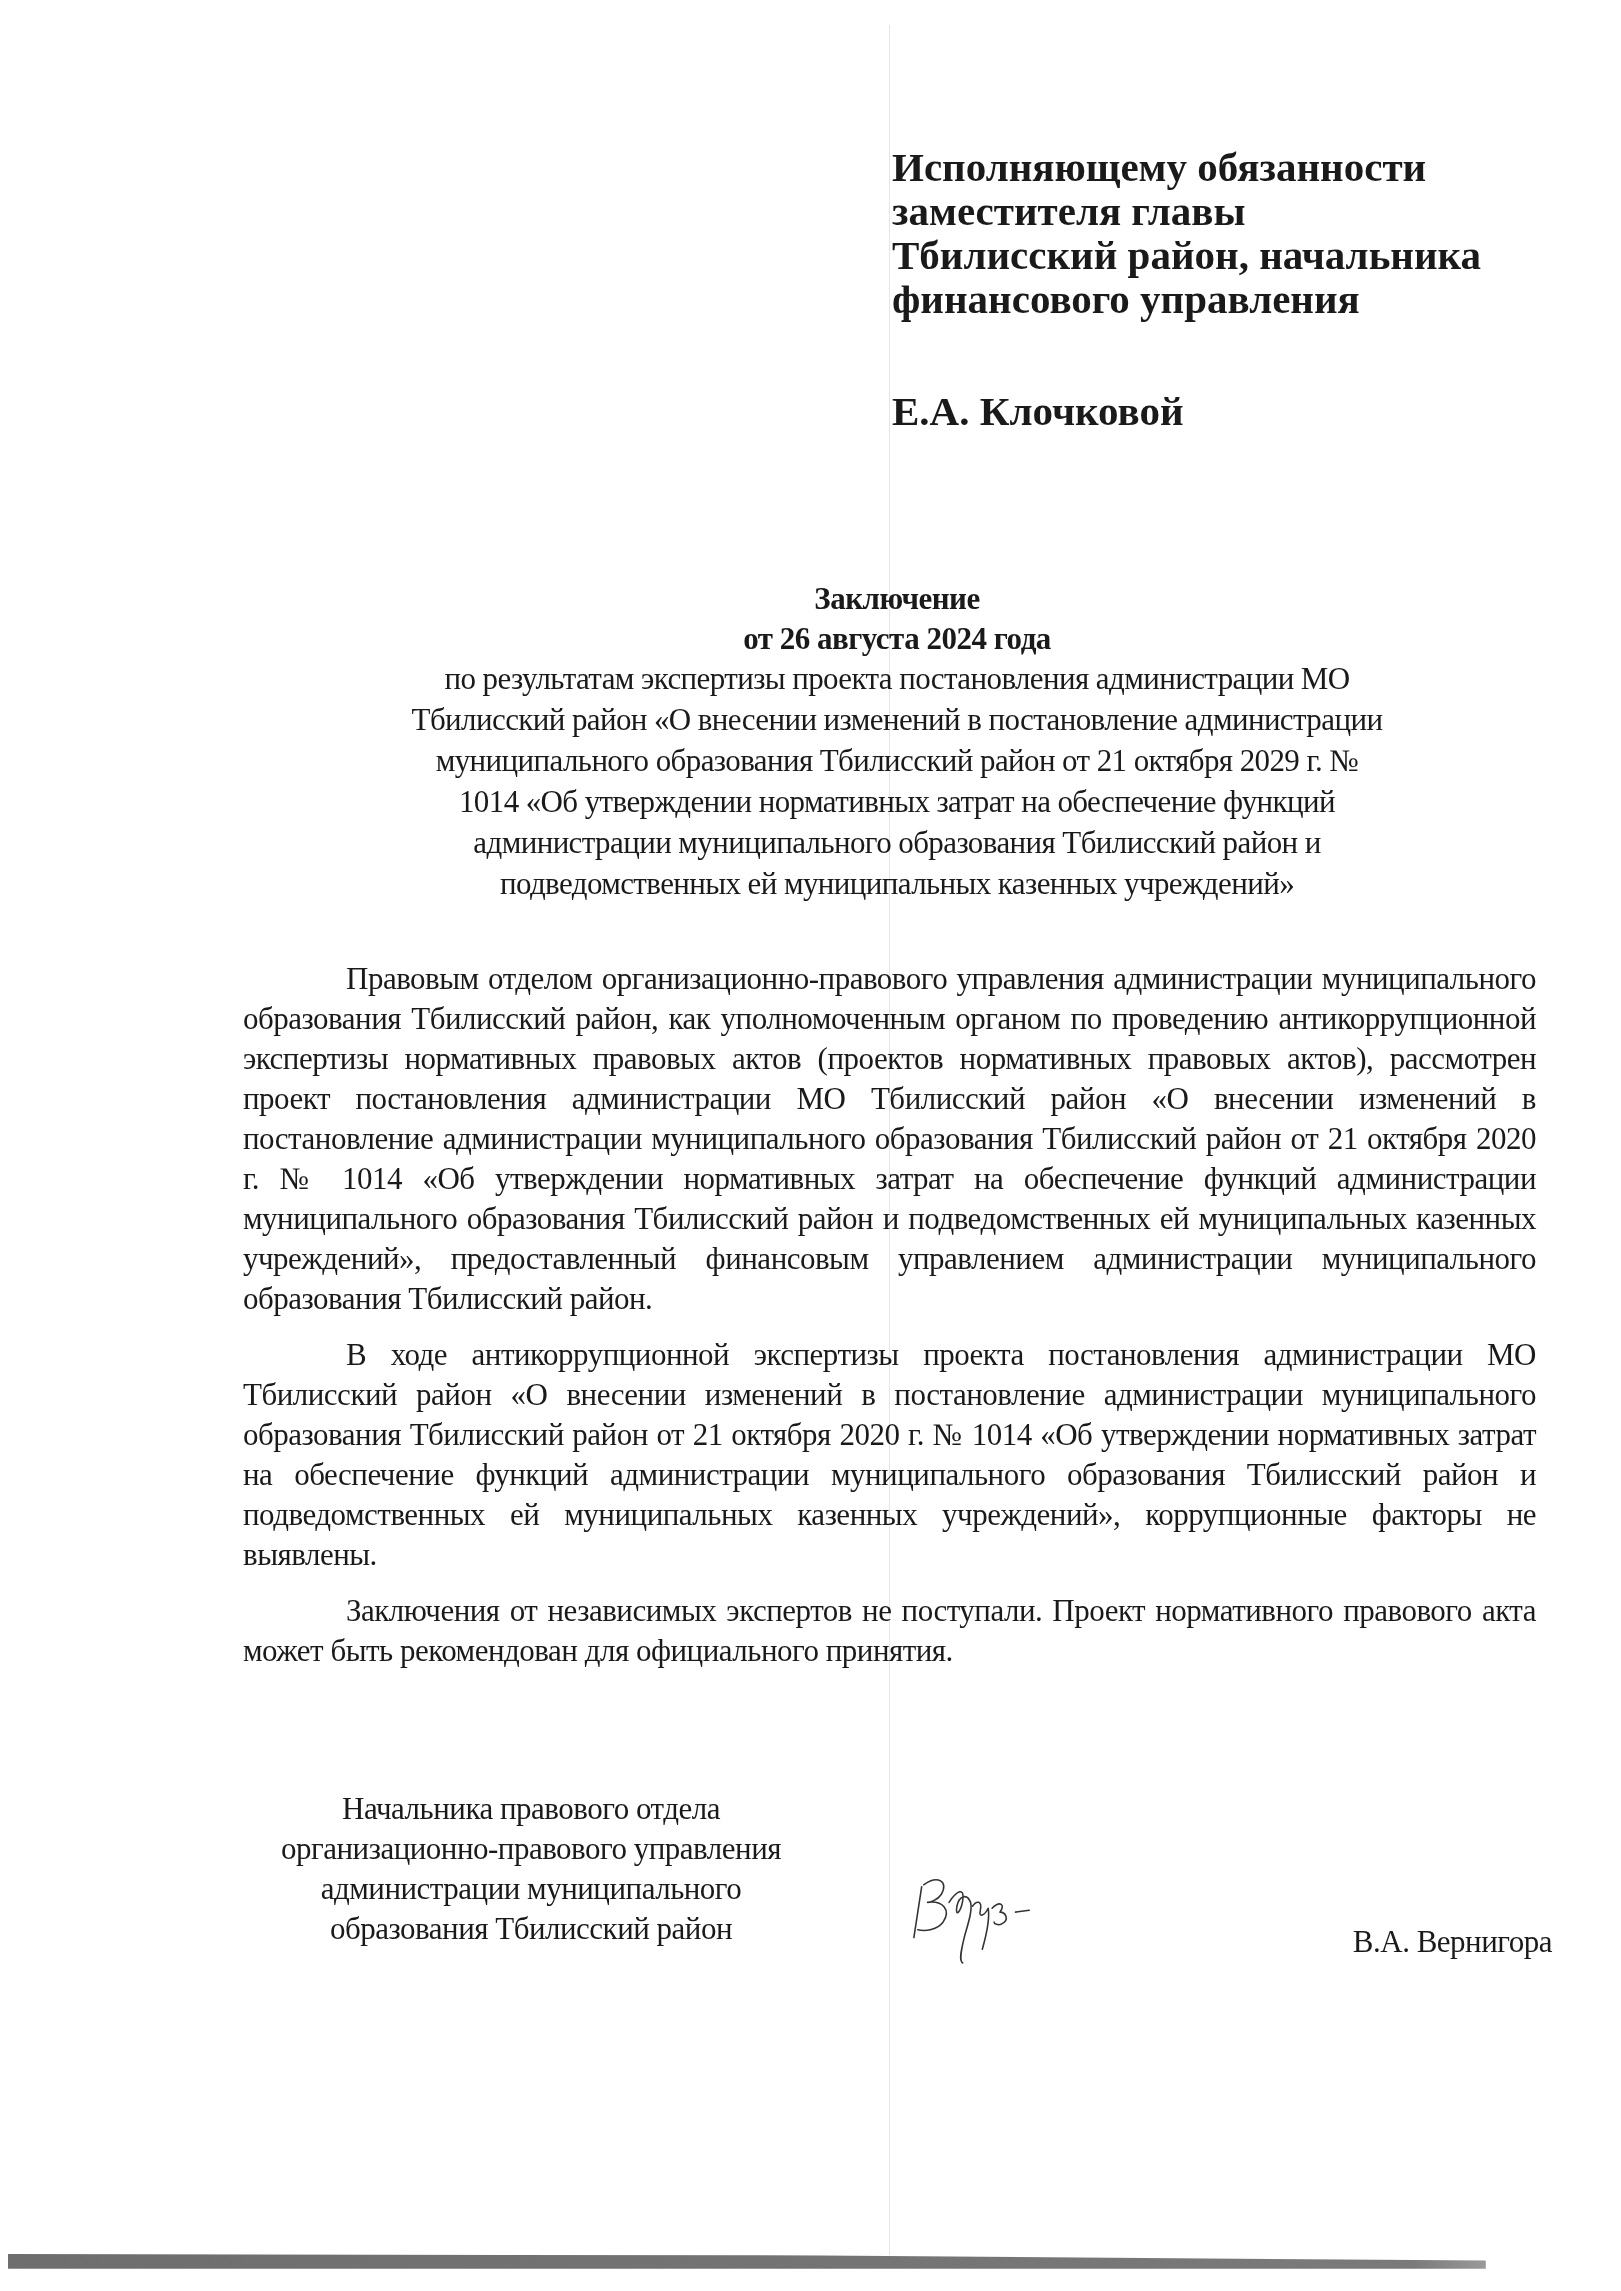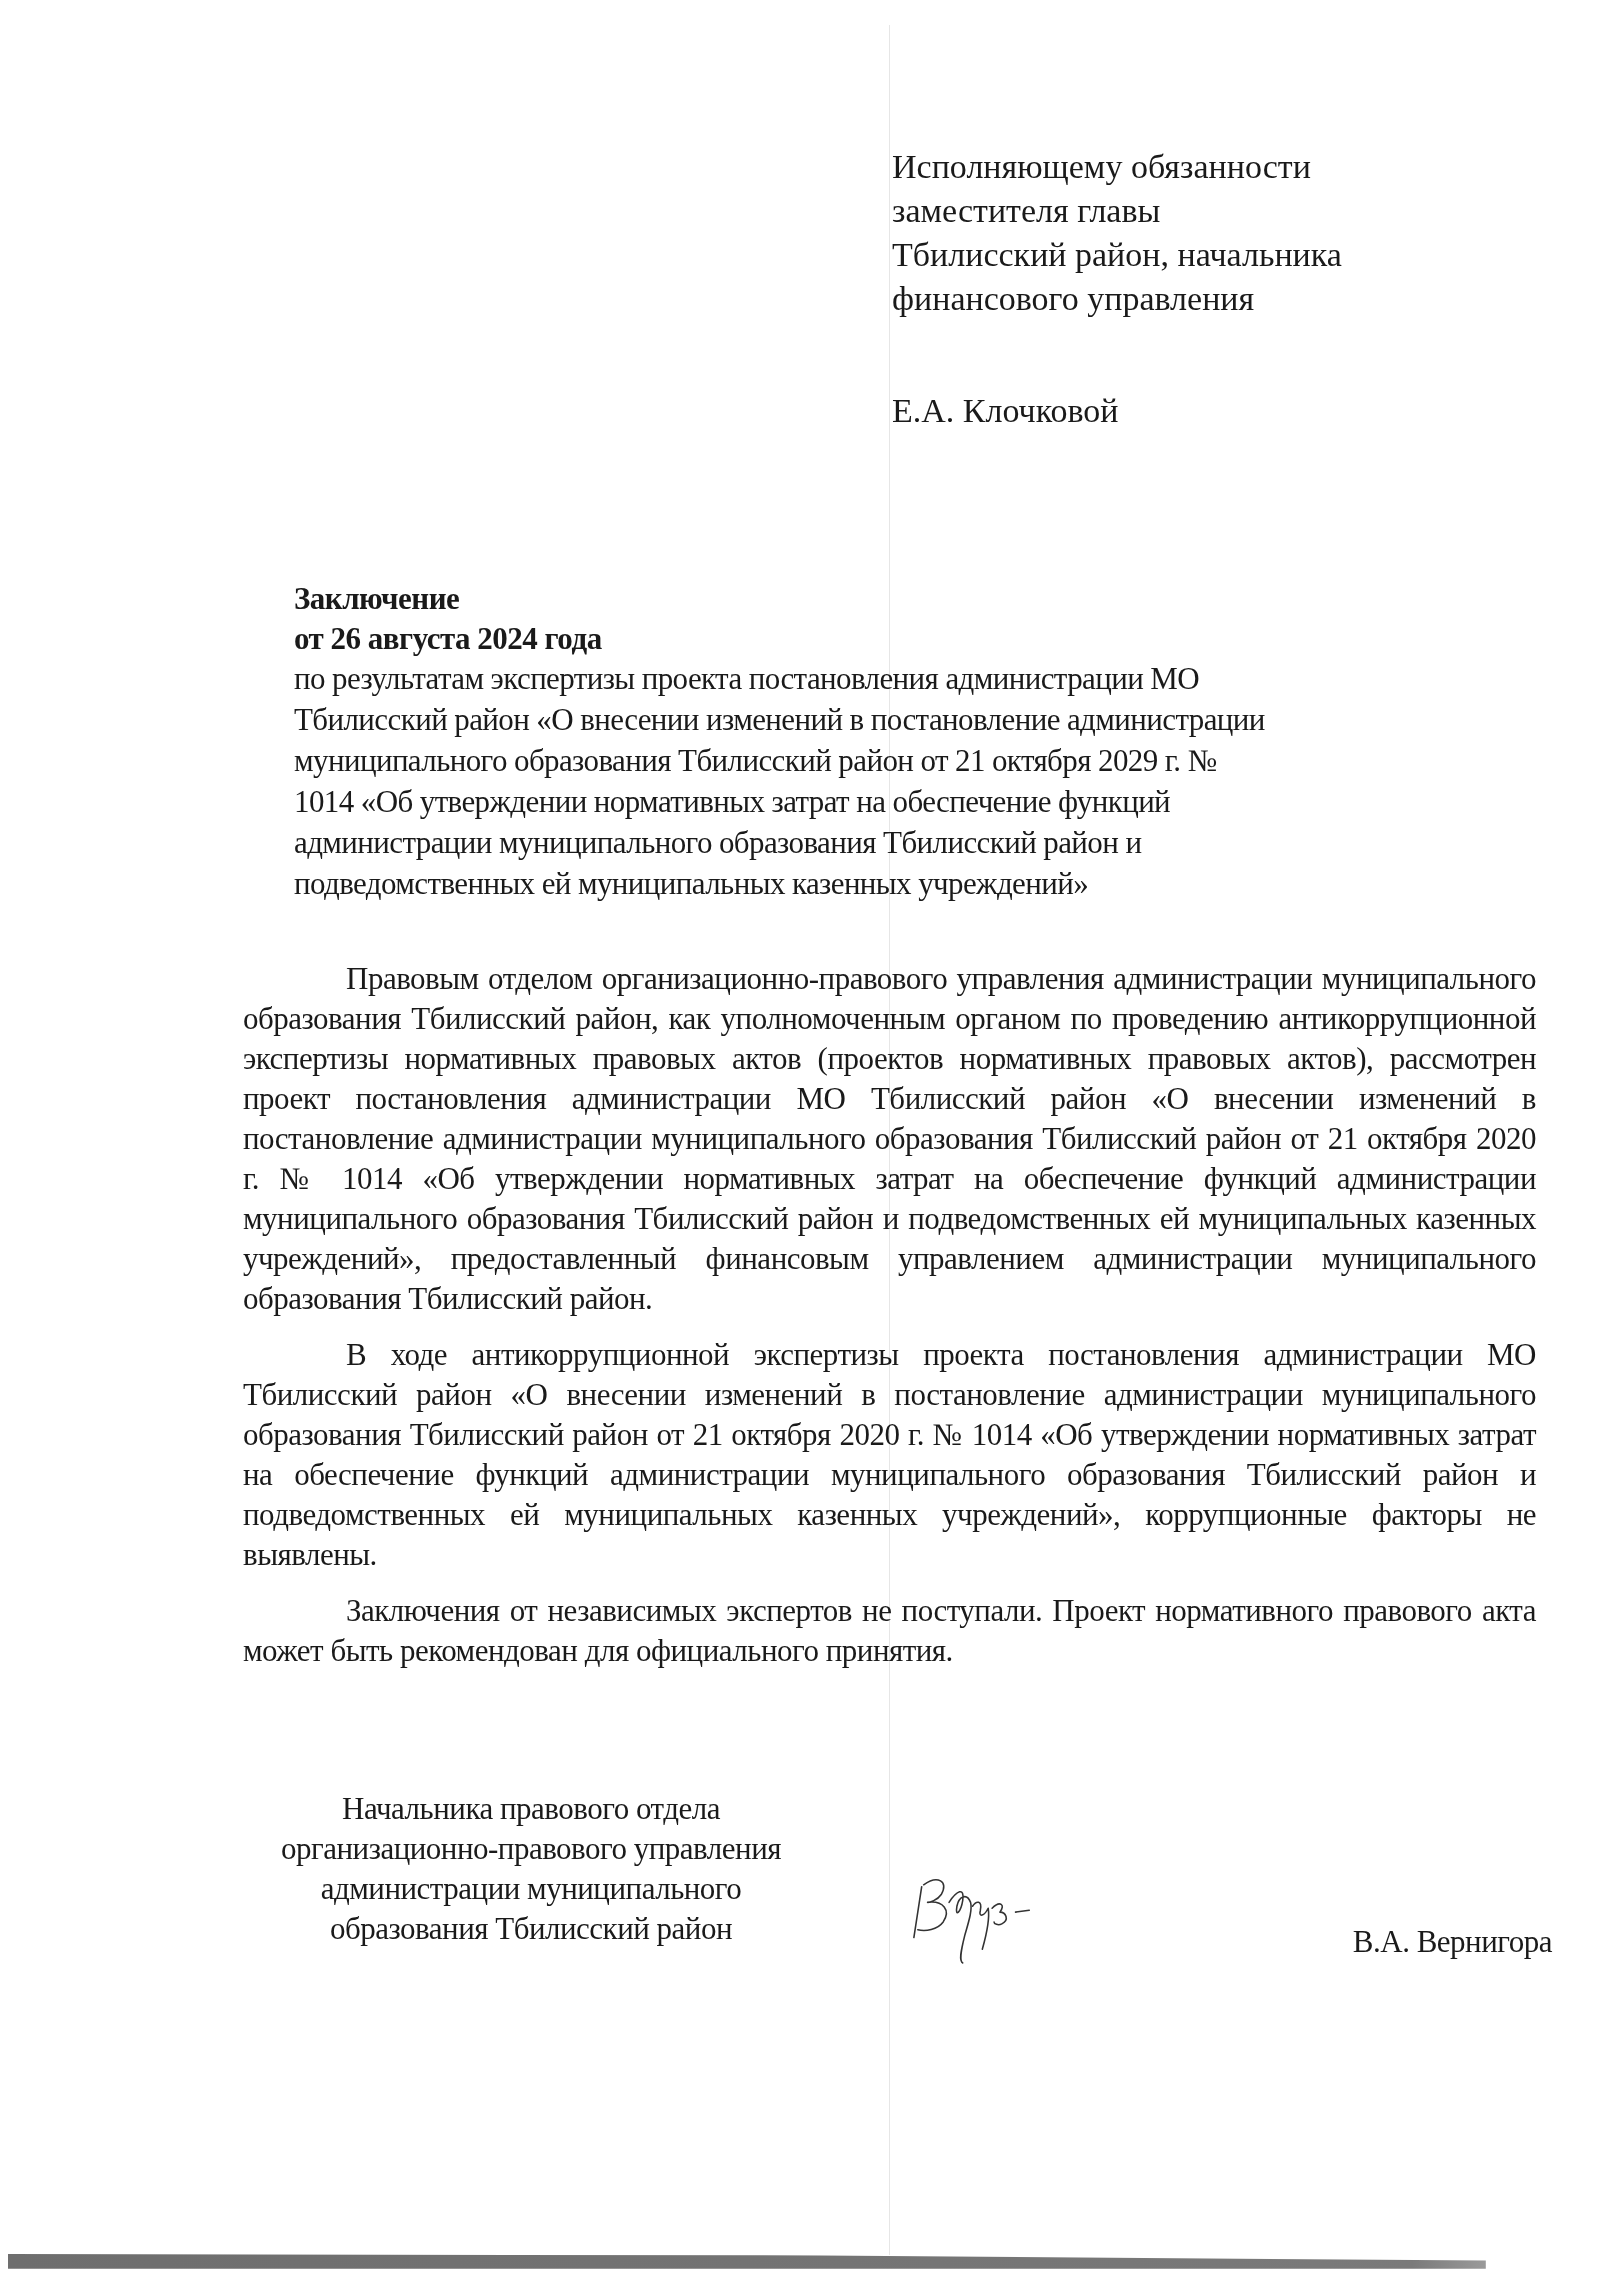--- a/index.html
+++ b/index.html
@@ -21,31 +21,33 @@
       top: 24.5px;
       width: 1px;
       height: 2230px;
       background: #e6e6e6;
     }
     .addressee {
       position: absolute;
       left: 892px;
       top: 145px;
       width: 608px;
-      font-size: 34px;
+      font-size: 41px;
       line-height: 44px;
+      font-weight: bold;
     }
     .addressee .line { display: block; }
     .addressee .name { display: block; margin-top: 68px; }
 
     .title-block {
       position: absolute;
       left: 294px;
       top: 578px;
       width: 1206px;
+      text-align: center;
     }
     .title-block .doc-title {
       display: block;
       font-weight: bold;
       font-size: 31px;
       line-height: 41px;
       letter-spacing: -0.5px;
     }
     .title-block .doc-date {
       display: inline-block;

